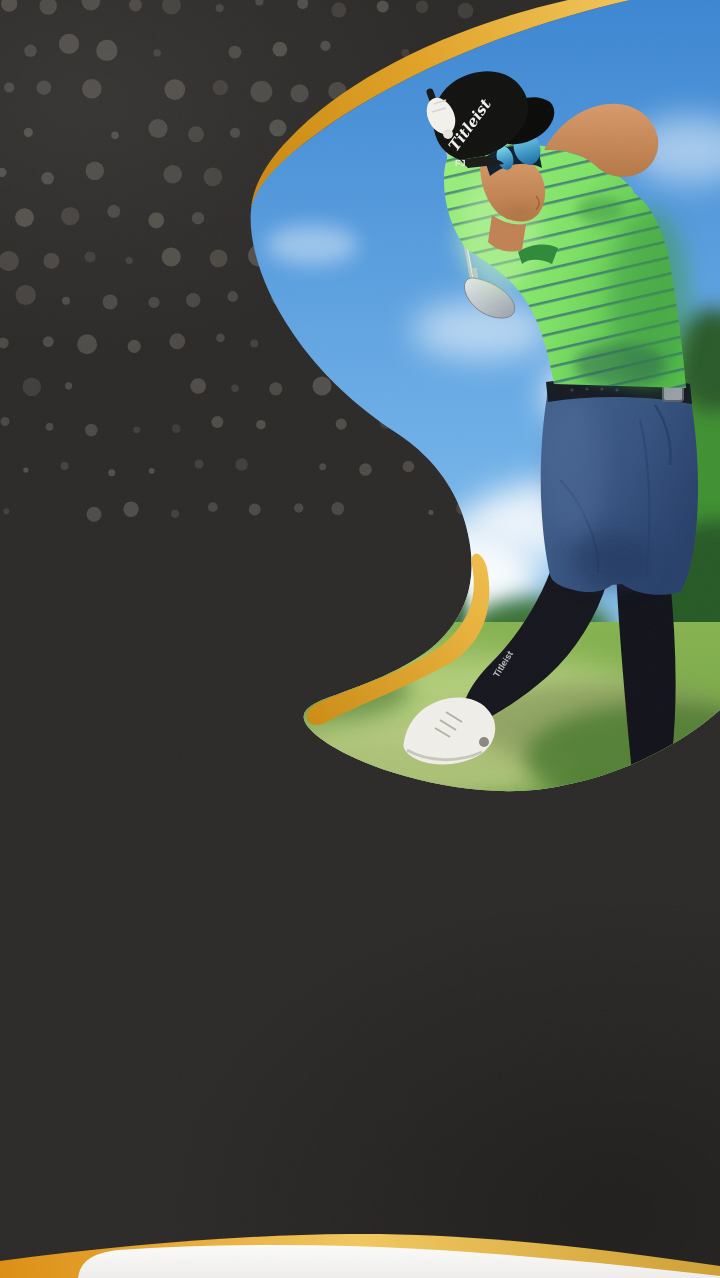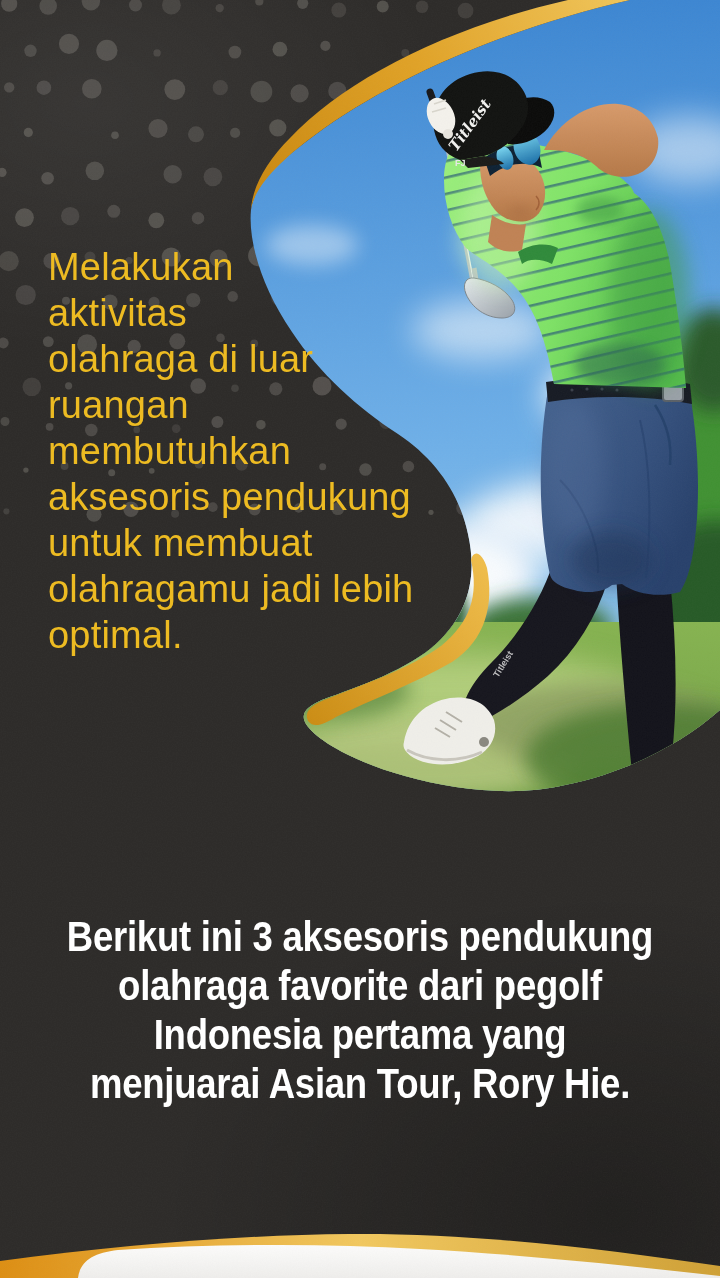--- a/index.html
+++ b/index.html
@@ -371,30 +371,15 @@
 
     <path d="M 0,1261 C 130,1244 240,1235 350,1234 C 480,1233 610,1250 720,1266
              L 720,1278 L 0,1278 Z" fill="url(#goldBottomG)"></path>
 
     <path d="M 78,1278 C 80,1262 92,1253 118,1250 C 210,1244 320,1243 420,1249
              C 530,1255 630,1266 720,1276 L 720,1278 L 78,1278 Z" fill="url(#cardG)"></path>
 
     <rect width="720" height="1278" filter="url(#noiseF)" opacity="0.9"></rect>
   </svg>
 
-  <div class="intro">Melakukan
-aktivitas
-olahraga di luar
-ruangan
-membutuhkan
-aksesoris pendukung
-untuk membuat
-olahragamu jadi lebih
-optimal.</div>
-
-  <div class="headline">
-    <div class="headline-inner">Berikut ini 3 aksesoris pendukung
-olahraga favorite dari pegolf
-Indonesia pertama yang
-menjuarai Asian Tour, Rory Hie.</div>
-  </div>
+
 
 </div>
 
 </body></html>

